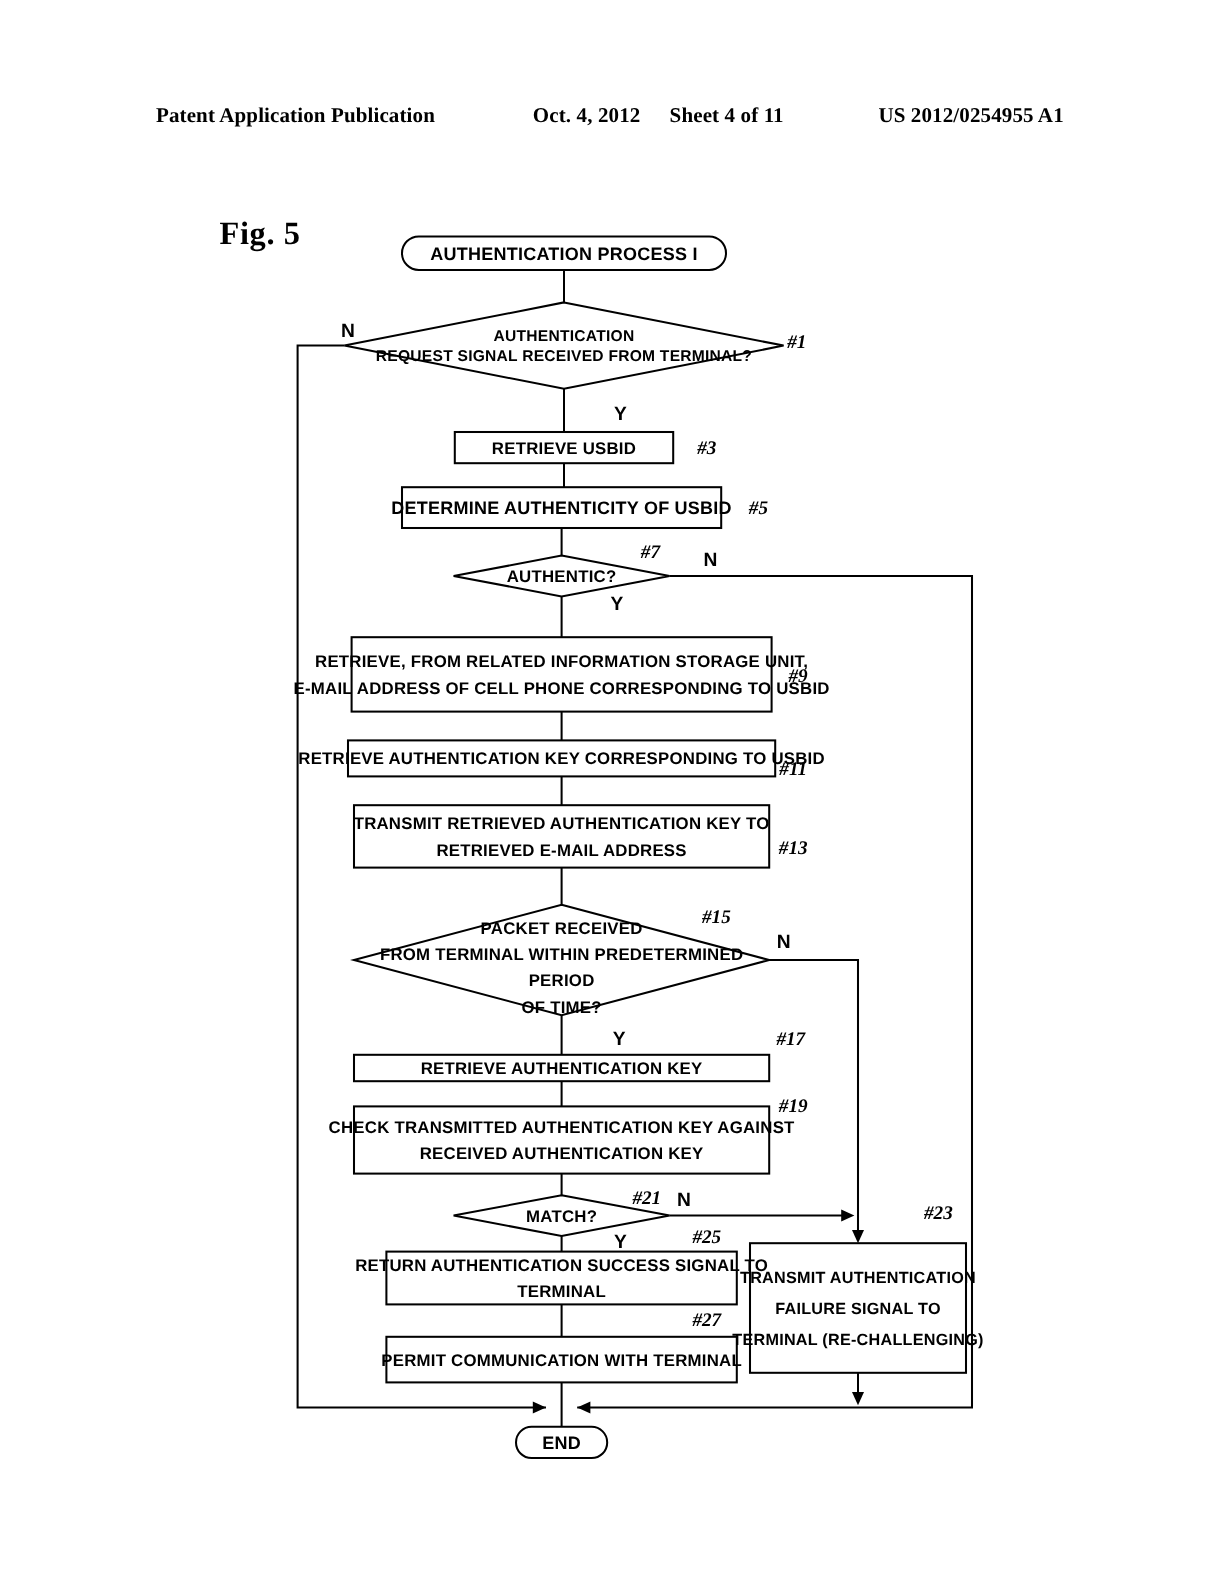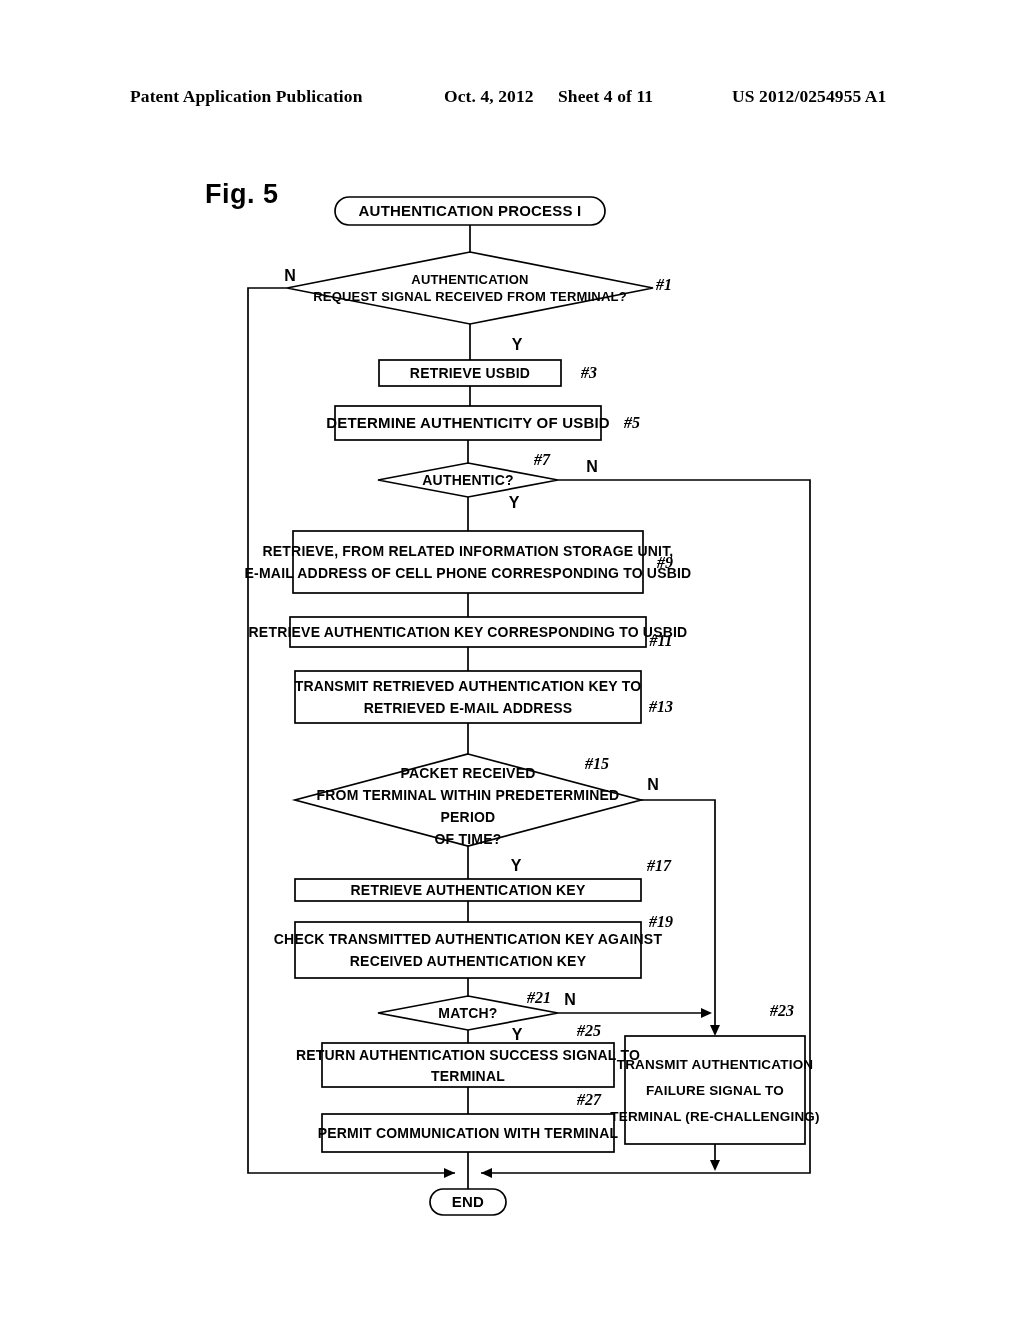--- a/index.html
+++ b/index.html
@@ -36,25 +36,24 @@
   #page-header .hdr-pub   { position: absolute; left: 130px; }
   #page-header .hdr-date  { position: absolute; left: 444px; }
   #page-header .hdr-sheet { position: absolute; left: 558px; }
   #page-header .hdr-num   { position: absolute; left: 732px; }
 
   
   #fig-label {
     position: absolute;
     left: 183px;
     top: 179px;
-    font-family: Liberation Sans, sans-serif;
+    font-family: Liberation Serif, serif;
     font-weight: bold;
     font-size: 27px;
     letter-spacing: 0.5px;
-    margin-left: 22px;
   }
 
   
   #flow-svg {
     position: absolute;
     left: 0;
     top: 0;
     width: 1024px;
     height: 1320px;
   }

